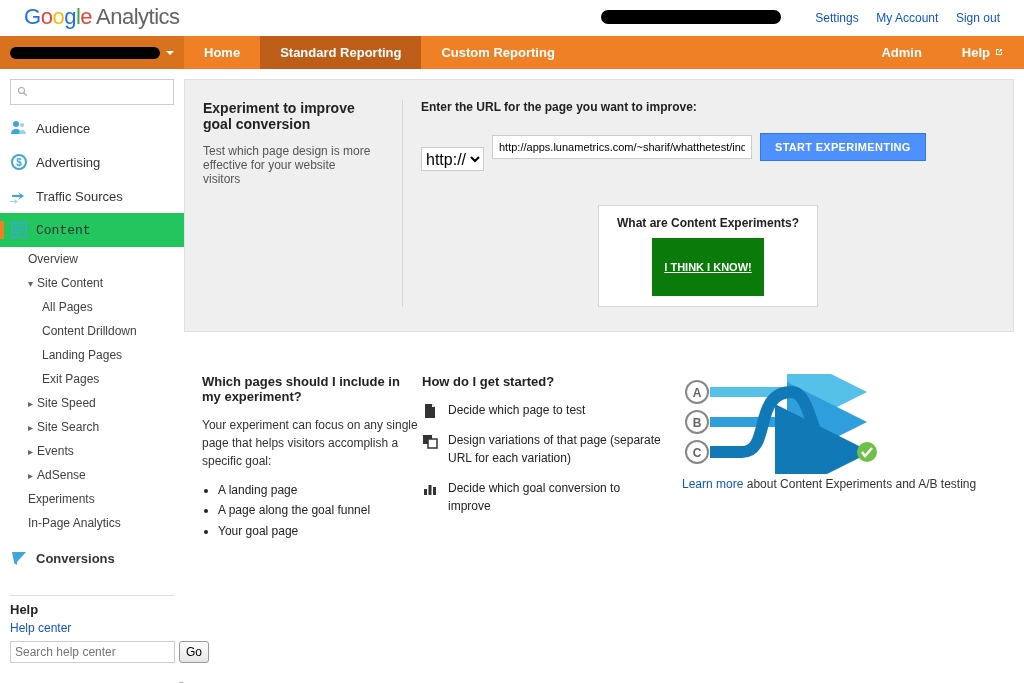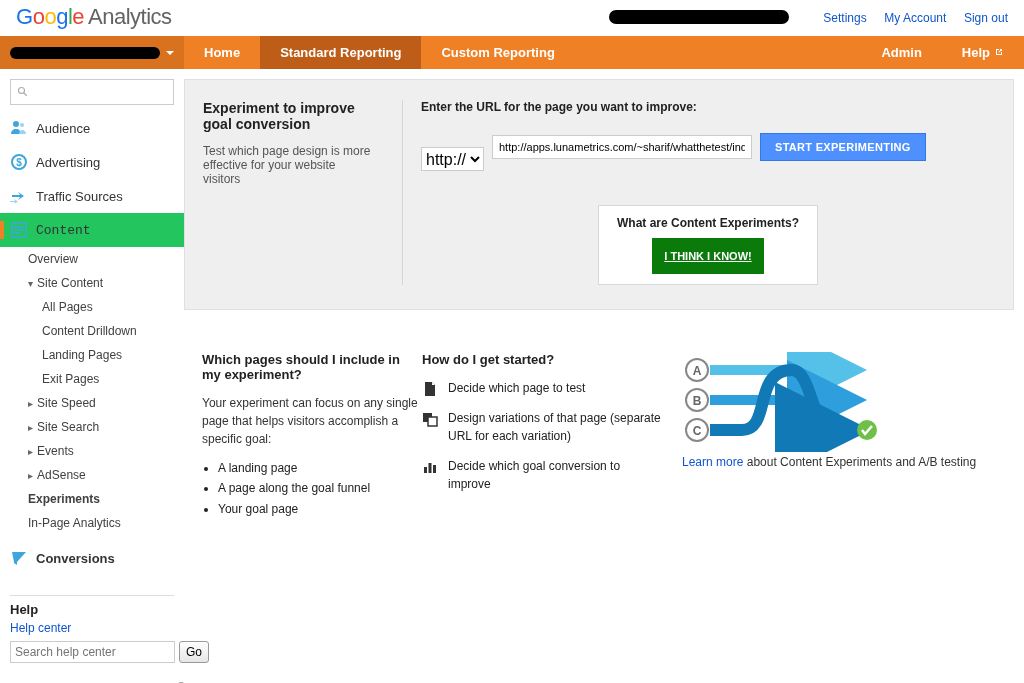--- a/index.html
+++ b/index.html
@@ -1,19 +1,19 @@
 <!DOCTYPE html>
 <html><head>
 <meta charset="utf-8">
 <style>
   * { box-sizing: border-box; margin: 0; padding: 0; }
   body { font-family: Arial, sans-serif; font-size: 13px; color: #222; background: #fff; width: 1024px; }
 
   
-  .hdr { display: flex; align-items: center; padding: 6px 16px 8px; height: 36px; }
+  .hdr { display: flex; align-items: center; padding: 6px 24px 8px; height: 36px; }
   .logo { font-size: 22px; font-family: Arial, sans-serif; letter-spacing: -0.5px; }
   .logo .g1{color:#1a73e8;} .logo .g2{color:#ea4335;} .logo .g3{color:#fbbc04;} .logo .g4{color:#34a853;} .logo .g5{color:#ea4335;}
   .logo .sub{ color:#636363; font-size:22px; font-weight:400; margin-left:4px;}
   .hdr-spacer{flex:1;}
   .hdr-mask{ width:180px; height:14px; background:#000; border-radius:14px; margin-right:20px;}
   .hdr-links a{ color:#1155cc; text-decoration:none; font-size:12px; margin-left:14px; cursor:pointer;}
 
   
   .nav { display:flex; background:#f08025; height:33px; align-items:stretch;}
   .nav .account{ width:184px; background:#d9721f; color:#fff; display:flex; align-items:center; padding:0 10px; position:relative;}
@@ -31,21 +31,21 @@
   .search-box svg{width:12px;height:12px; margin-right:4px;}
 
   .side-section{ display:flex; align-items:center; padding:8px 10px; font-size:13px; color:#333; cursor:pointer;}
   .side-section .ico{ width:18px; height:18px; margin-right:8px; display:inline-flex; align-items:center; justify-content:center;}
   .side-section.active{ background:#22c55e; font-weight:normal;font-family:Liberation Mono, monospace;}
   .content-section{position:relative;}
   .content-section::before{content:''; position:absolute; left:0; top:8px; bottom:8px; width:4px; background:#f08025;}
 
   .subnav{ padding-left:28px; font-size:12px; color:#414141;}
   .subnav .item{ padding:5px 0; cursor:pointer;}
-  .subnav .item.bold{font-weight:bold;}
+  .subnav .item.bold{font-weight:normal;}
   .subnav .item.sub{padding-left:14px;}
   .subnav .caret-r::before{content:'▸'; display:inline-block; margin-right:4px; color:#666; font-size:10px;}
   .subnav .caret-d::before{content:'▾'; display:inline-block; margin-right:4px; color:#666; font-size:10px;}
 
   .help-section{ margin:20px 10px 0; border-top:1px solid #ddd; padding-top:6px;}
   .help-section h4{font-size:13px; font-weight:bold; margin-bottom:4px;}
   .help-section a{color:#1155cc; text-decoration:none; font-size:12px; display:block; margin-bottom:6px;}
   .help-search{display:flex;}
   .help-search input{flex:1; border:1px solid #ccc; height:22px; padding:0 4px; font-size:12px;}
   .help-search button{border:1px solid #999; background:linear-gradient(#fefefe,#e6e6e6); height:22px; padding:0 6px; margin-left:4px; font-size:12px; cursor:pointer; border-radius:3px;}
@@ -57,21 +57,21 @@
   .intro h2{ font-size:14px; font-weight:bold; margin-bottom:12px;}
   .intro p{ font-size:12px; color:#555;}
   .form-area{ flex:1; padding-left:18px;}
   .form-label{font-size:12px; font-weight:bold; margin-bottom:8px; display:block;}
   .url-row{ display:flex; align-items:center;}
   .url-row select{ height:24px; font-size:16px; border:1px solid #ccc; background:#fff;margin-top:25px;}
   .url-row input{ height:24px; border:1px solid #ccc; padding:0 6px; width:260px; margin:0 8px; font-size:11px;}
   .startbtn{ background:#4d90fe; color:#fff; border:1px solid #3079ed; height:28px; padding:0 14px; font-weight:bold; font-size:11px; letter-spacing:0.3px; cursor:pointer;}
   .callout{ background:#fff; border:1px solid #d8d8d8; width:220px; margin:34px auto 0; padding:10px; text-align:center;}
   .callout h3{font-size:12px; font-weight:bold; margin-bottom:8px;}
-  .callout button{ background:#0a7a0a; color:#fff; border:none; padding:12px 12px; font-size:11px; font-weight:bold; text-decoration:underline; cursor:pointer;}
+  .callout button{ background:#0a7a0a; color:#fff; border:none; padding:23px 12px; font-size:11px; font-weight:bold; text-decoration:underline; cursor:pointer;}
 
   .infobox{ background:#fff; margin:16px 10px 0 0; padding:26px 18px 28px; display:flex;}
   .col{ flex:0 0 220px;}
   .col.wide{flex:0 0 240px;}
   .col h3{font-size:13px; font-weight:bold; margin-bottom:12px;}
   .col p{font-size:12px; color:#333; line-height:1.5;}
   .col ul{ margin-top:10px; padding-left:16px;}
   .col ul li{font-size:12px; line-height:1.7;}
   .steps .step{display:flex; margin-bottom:12px;}
   .steps .sicon{width:16px;height:16px; margin-right:10px; margin-top:2px; flex-shrink:0;}

